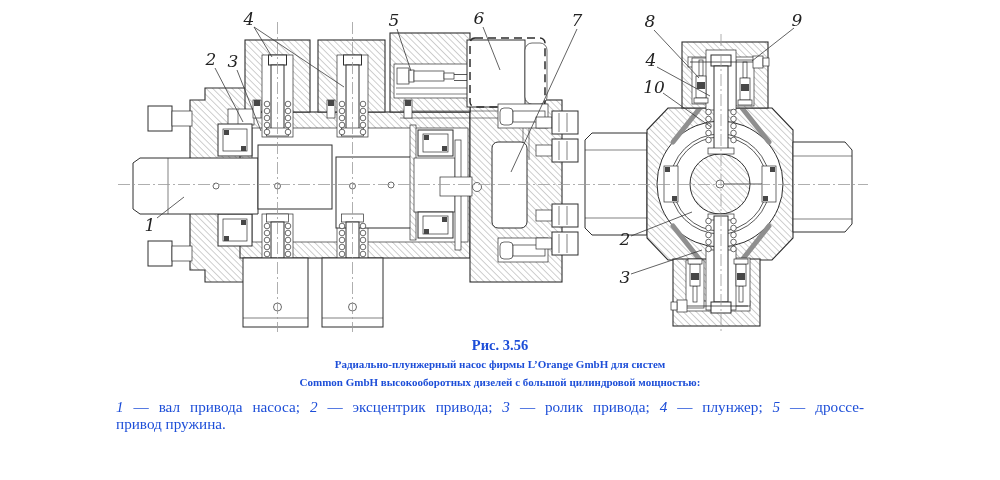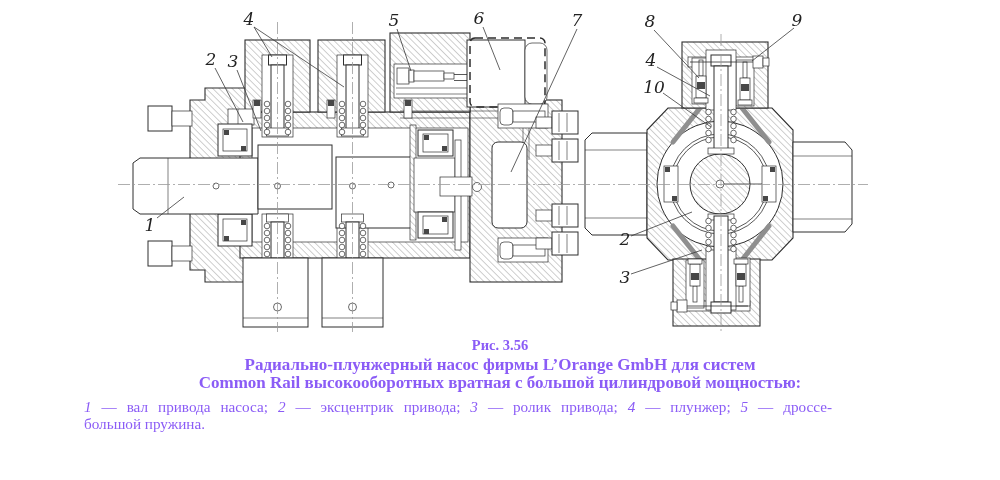--- a/index.html
+++ b/index.html
@@ -14,25 +14,25 @@
   .ln{stroke:#2e2e2e;stroke-width:0.8;fill:none;}
   .ln2{stroke:#2e2e2e;stroke-width:0.6;fill:none;}
   .cl{stroke:#9a9a9a;stroke-width:0.8;stroke-dasharray:12 3 2 3;fill:none;}
   .dk{fill:#474747;stroke:none;}
   .pin{stroke:#8f8f8f;stroke-width:5;stroke-linecap:round;}
   .dsh{fill:none;stroke:#2e2e2e;stroke-width:1.5;stroke-dasharray:8 5;}
   .callout{font:italic 17px "DejaVu Serif","Liberation Serif",serif;fill:#222;
            text-anchor:middle;dominant-baseline:middle;}
   .leader{stroke:#3a3a3a;stroke-width:0.8;}
   
-  .caption{position:absolute;left:0;top:337px;width:1000px;color:#8b5cf6;}
+  .caption{position:absolute;left:0;top:337px;width:1000px;color:#1d4ed8;}
   .fig-label{text-align:center;font-weight:bold;font-size:14.5px;line-height:16px;}
-  .fig-title{text-align:center;font-weight:bold;font-size:17px;line-height:17.5px;}
+  .fig-title{text-align:center;font-weight:bold;font-size:11px;line-height:17.5px;}
   .fig-title.first{margin-top:3px;}
-  .legend{width:748px;margin:7px 0 0 84px;font-size:15.2px;line-height:17.3px;}
+  .legend{width:748px;margin:7px 0 0 116px;font-size:15.2px;line-height:17.3px;}
   .legend-line{text-align:justify;text-align-last:justify;white-space:nowrap;}
   .legend-line.last{text-align-last:left;}
   .legend i{font-style:italic;}
 </style>
 </head>
 <body>
 
 <div class="page">
 
   <div class="drawing-wrap">
@@ -342,19 +342,19 @@
           <text x="625" y="240" class="callout">2</text>
           <line x1="631" y1="274" x2="702" y2="250" class="leader"></line>
           <text x="625" y="278" class="callout">3</text>
         </g>
   </svg>
   </div>
 
   <div class="caption">
     <div class="fig-label">Рис. 3.56</div>
     <div class="fig-title first">Радиально-плунжерный насос фирмы L’Orange GmbH для систем</div>
-    <div class="fig-title">Common Rail высокооборотных вратная с большой цилиндровой мощностью:</div>
+    <div class="fig-title">Common GmbH высокооборотных дизелей с большой цилиндровой мощностью:</div>
     <div class="legend">
         <div class="legend-line"><i>1</i> — вал привода насоса; <i>2</i> — эксцентрик привода; <i>3</i> — ролик привода; <i>4</i> — плунжер; <i>5</i> — дроссе-</div>
-        <div class="legend-line last">большой пружина.</div>
+        <div class="legend-line last">привод пружина.</div>
       </div>
   </div>
 </div>
 
 </body></html>

